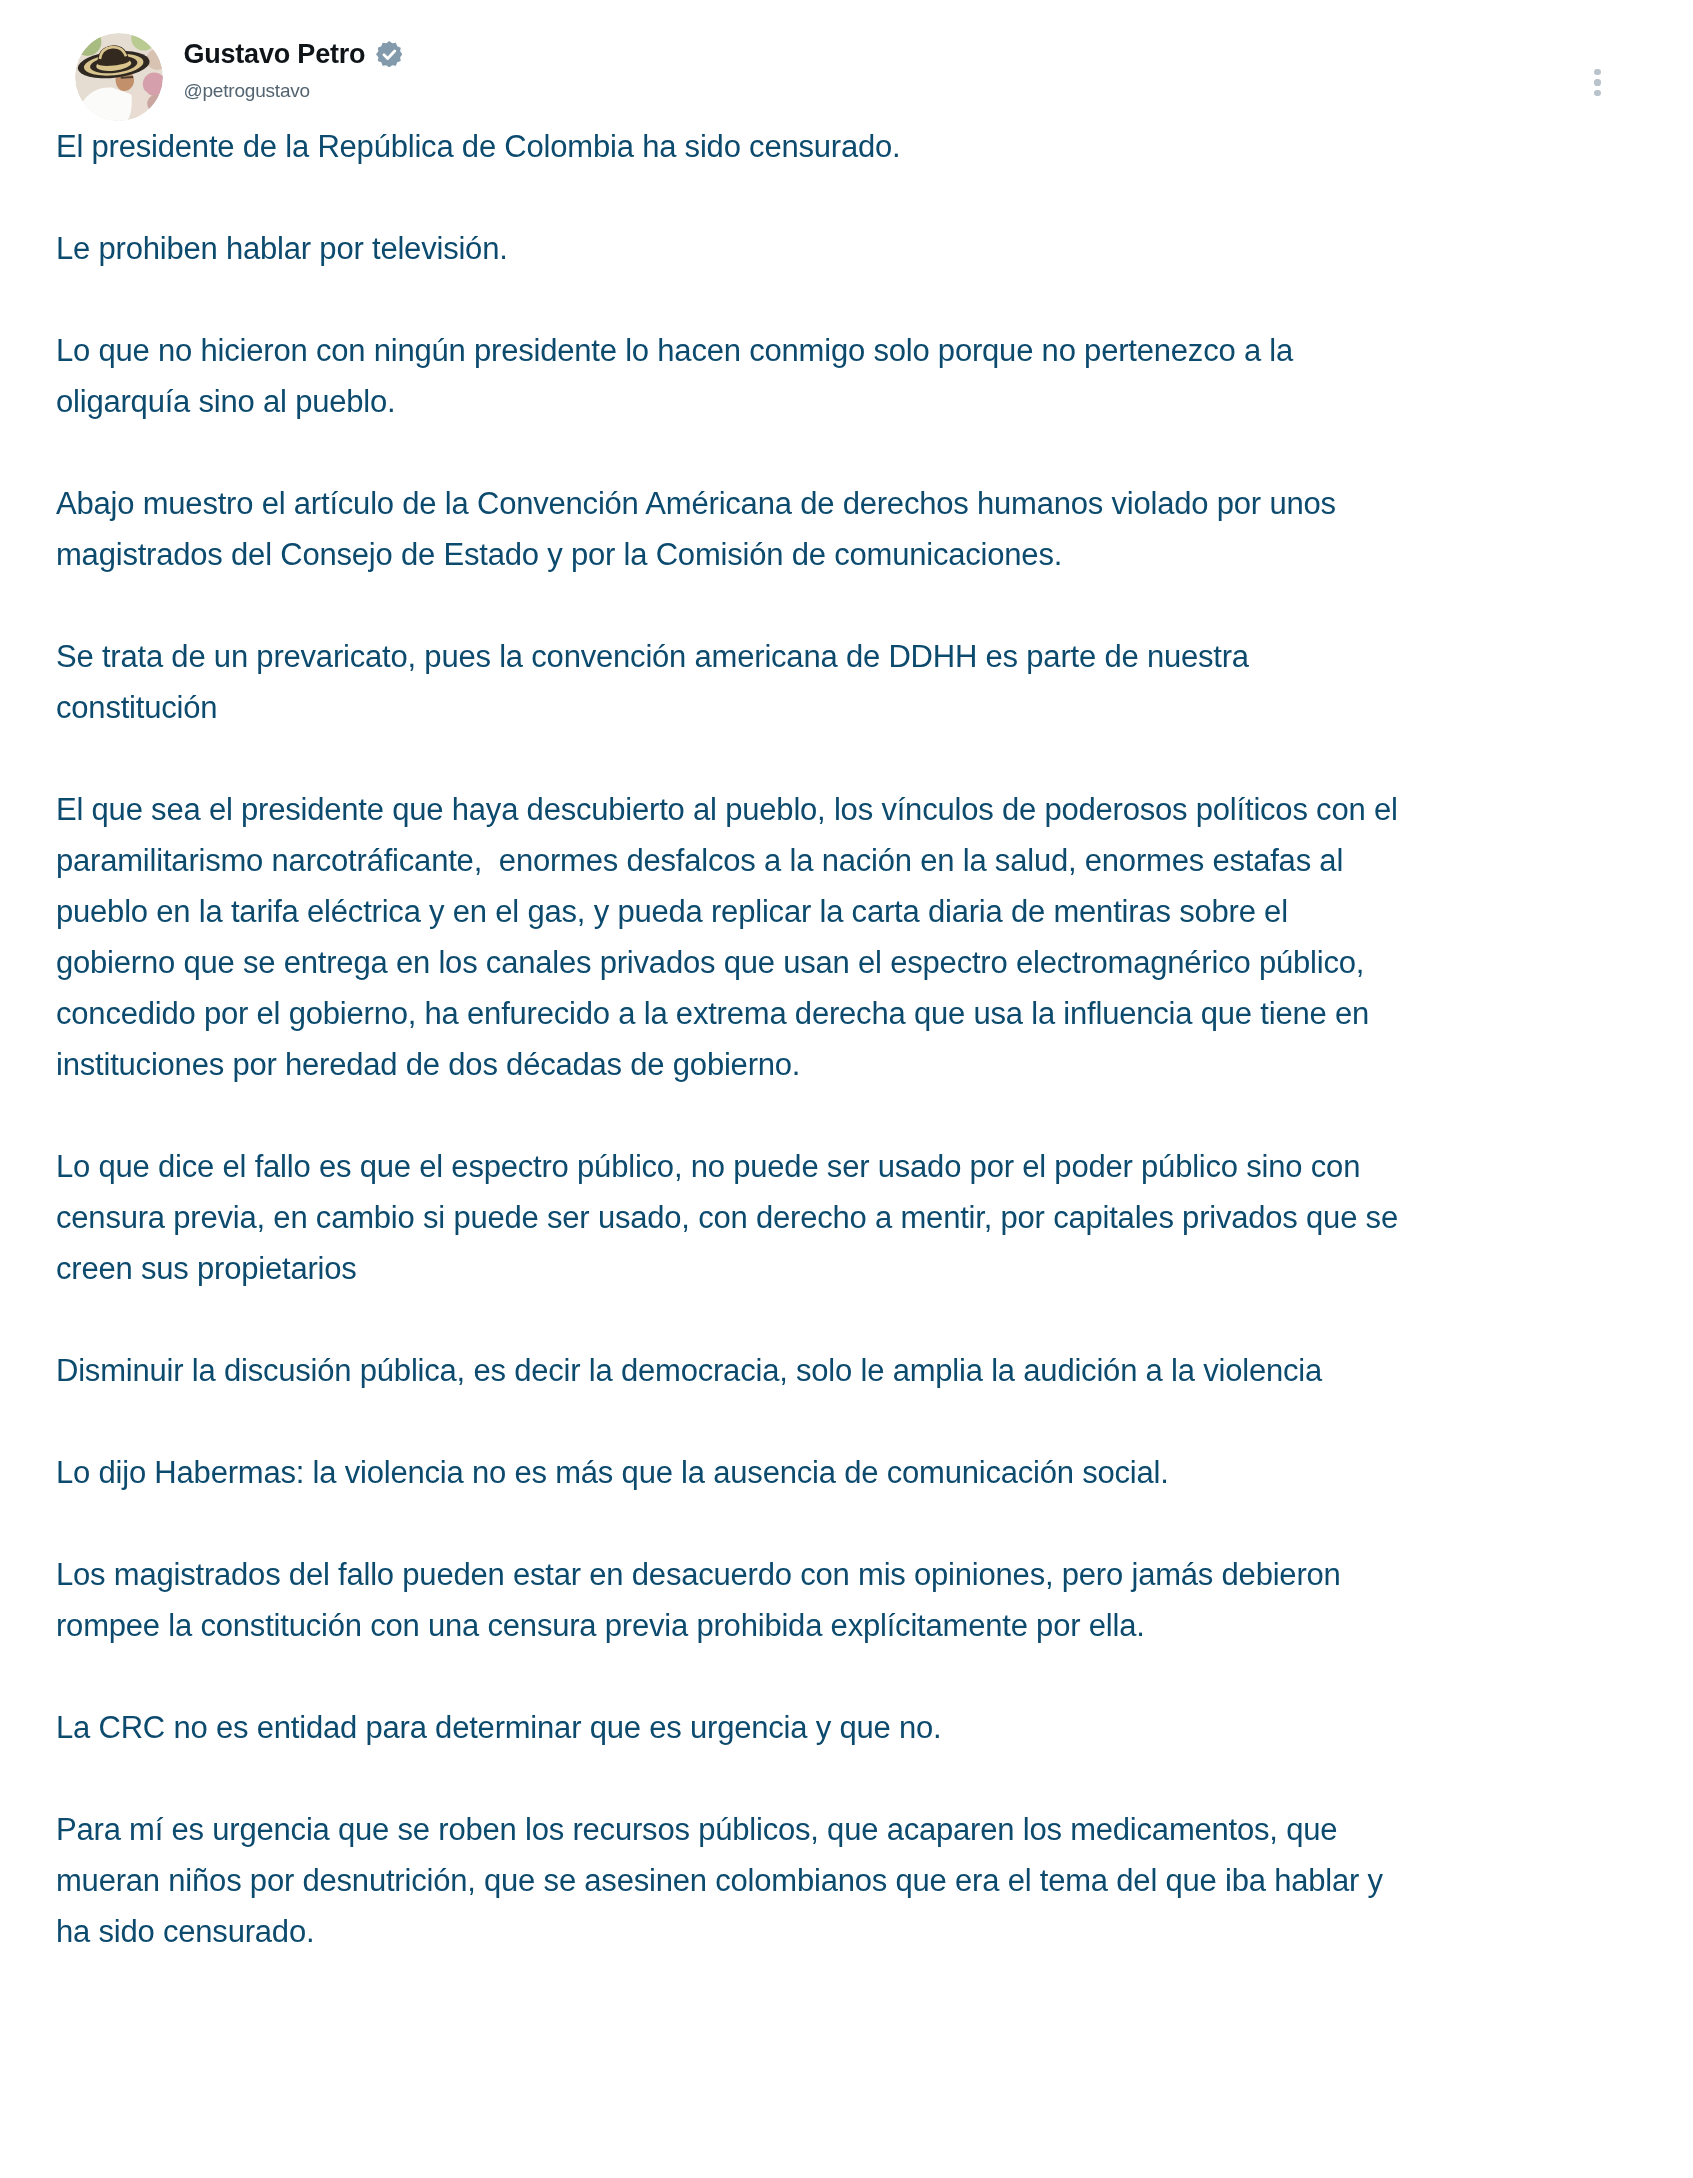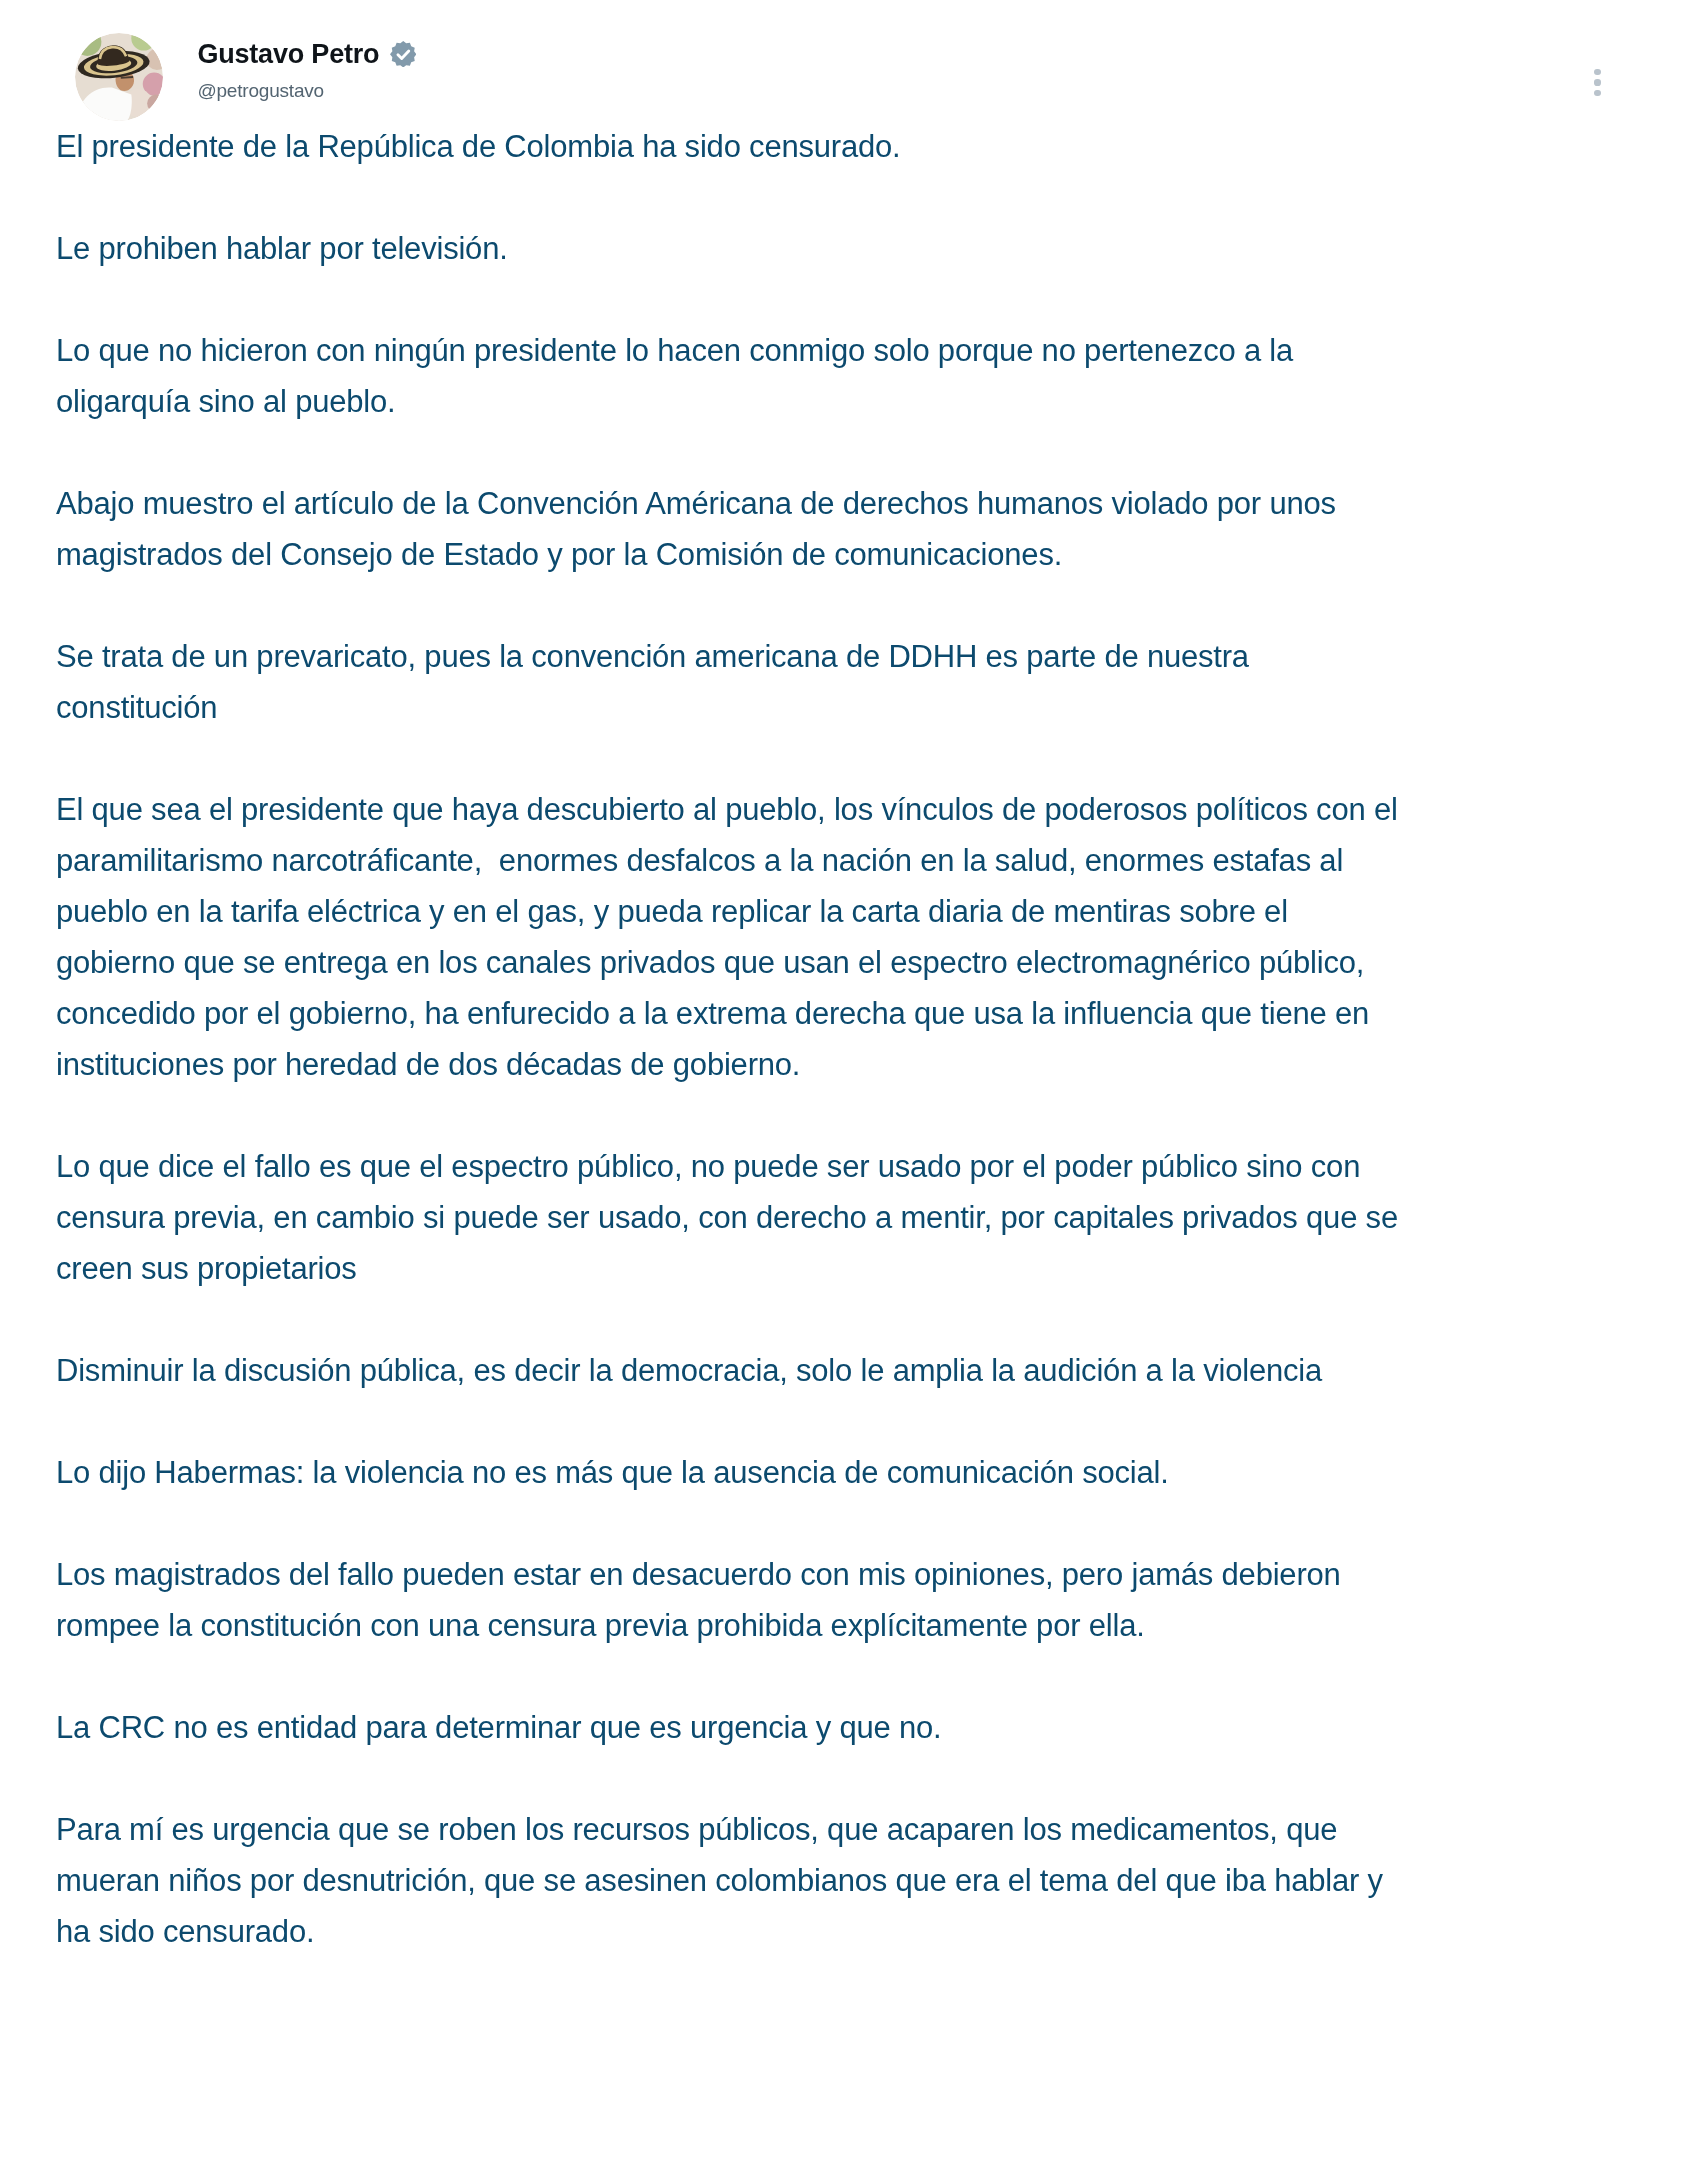--- a/index.html
+++ b/index.html
@@ -24,21 +24,21 @@
   .avatar {
     width: 88px;
     height: 88px;
     margin-left: 19.4px;
     border-radius: 50%;
     overflow: hidden;
     flex: 0 0 auto;
     cursor: pointer;
   }
   .user-info {
-    margin-left: 34px;
+    margin-left: 20px;
     padding-top: 3.5px;
   }
   .name-row {
     display: flex;
     align-items: center;
     gap: 10.6px;
   }
   .display-name {
     font-size: 27px;
     font-weight: 700;

